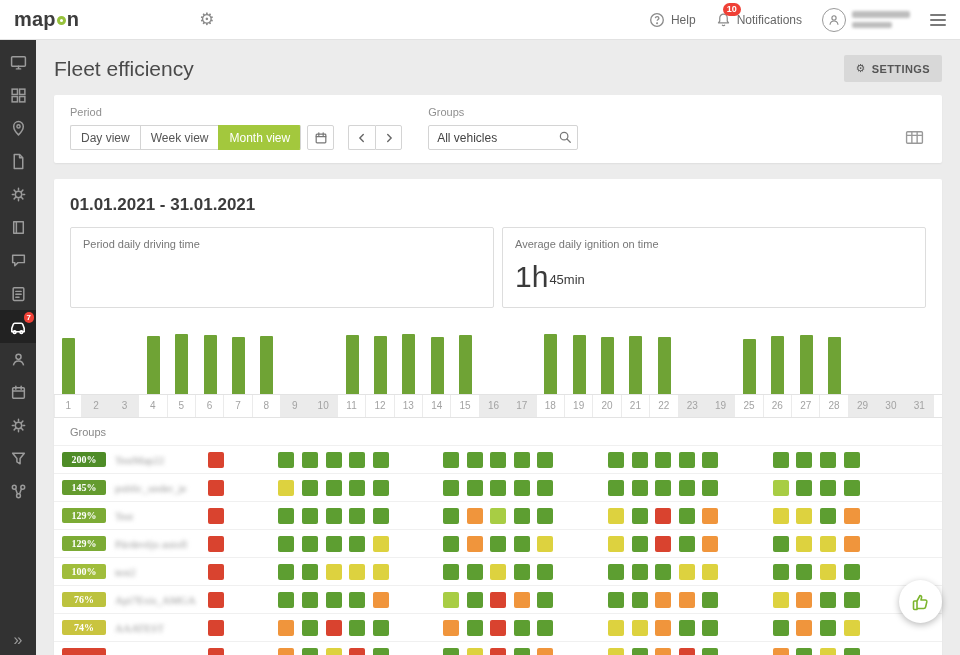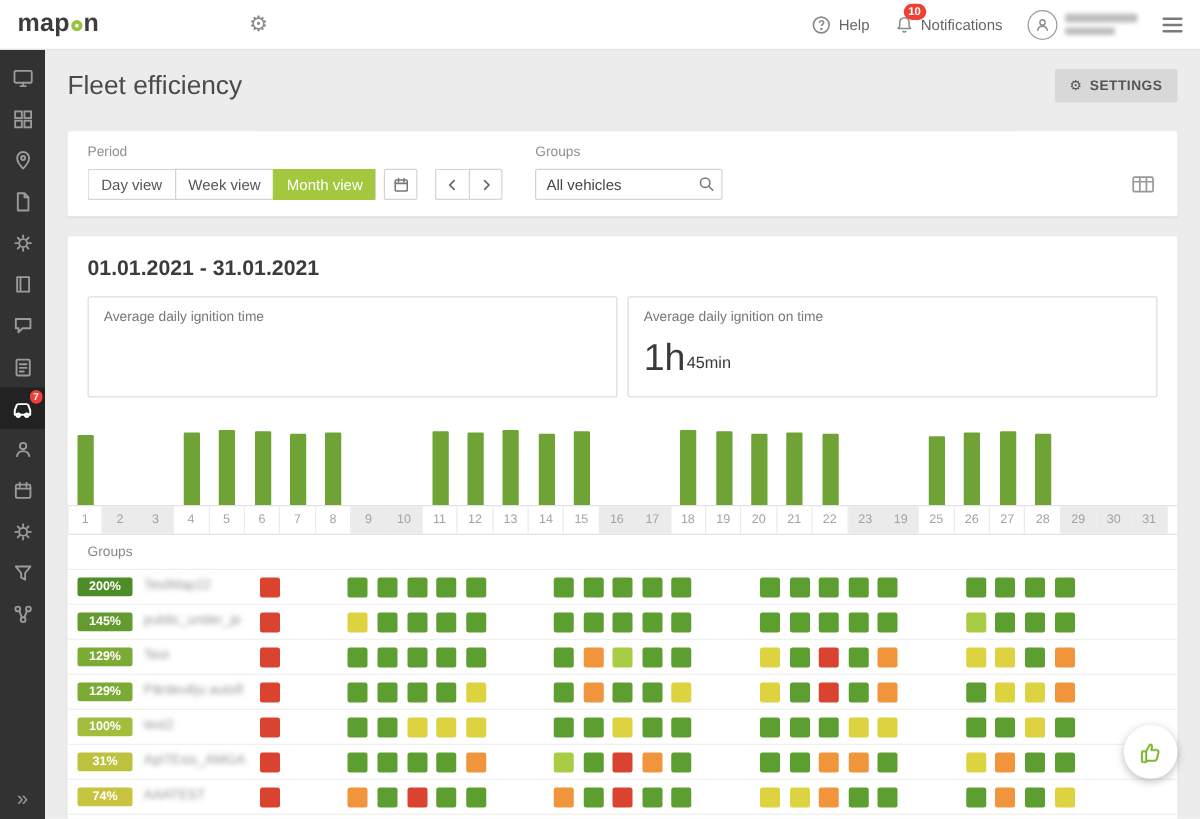--- a/index.html
+++ b/index.html
@@ -28,21 +28,21 @@
   .sidebar { position:fixed; left:0; top:40px; bottom:0; width:36px; background:#323232;
              display:flex; flex-direction:column; align-items:center; padding-top:6px; z-index:15; }
   .side-item { width:36px; height:33px; display:flex; align-items:center; justify-content:center; cursor:pointer; position:relative; }
   .side-item.active { background:#222; }
   .side-badge { position:absolute; top:2px; right:2px; background:#ef4036; color:#fff; font-size:8px; font-weight:bold;
                 padding:1px 3px; border-radius:6px; line-height:9px; }
   .side-expand { margin-top:auto; margin-bottom:6px; color:#9b9b9b; font-size:16px; cursor:pointer; }
 
   
   .main { margin-left:36px; margin-top:40px; height:615px; padding:0 18px; overflow:hidden; }
-  .page-head { display:flex; justify-content:space-between; align-items:center; padding:15px 0 23px; }
+  .page-head { display:flex; justify-content:space-between; align-items:center; padding:15px 0 13px; }
   .page-title { font-size:21px; color:#4a4a4a; font-weight:400; }
   .settings-btn { background:#d8d8d8; border:none; color:#555; font-size:11px; font-weight:bold; letter-spacing:.4px;
                   padding:7px 12px; border-radius:2px; display:flex; align-items:center; gap:6px; cursor:pointer;
                   font-family:inherit; }
 
   .card { background:#fff; border-radius:2px; box-shadow:0 1px 2px rgba(0,0,0,.06); }
 
   
   .filter-card { padding:11px 16px 13px; display:flex; gap:26px; }
   .f-col { display:flex; flex-direction:column; }
@@ -87,21 +87,21 @@
   .chart-nums { display:flex; border-top:1px solid #e3e3e3; border-bottom:1px solid #e3e3e3; }
   .chart-nums .chart-left { padding-top:0; }
   .eff-row-label { font-size:11px; color:#888; line-height:22px; }
   .num-cell { height:22px; line-height:22px; font-size:10px; color:#a3a3a3; text-align:center; border-right:1px solid #ebebeb; }
   .num-cell:first-child { border-left:1px solid #ebebeb; }
   .num-cell.weekend { background:#ebebeb; }
 
   
   .groups-label { font-size:11px; color:#888; padding:8px 0 7px 16px; }
   .group-row { display:flex; align-items:center; height:28px; border-top:1px solid #f0f0f0; }
-  .row-left { flex:0 0 150px; width:150px; display:flex; align-items:flex-start; }
+  .row-left { flex:0 0 150px; width:150px; display:flex; align-items:center;font-family:Liberation Serif, serif; }
   .eff-badge { width:44px; height:15px; line-height:15px; font-size:10px; font-weight:bold; color:#fff; text-align:center;
                border-radius:2px; margin-left:8px; flex:0 0 44px; }
   .veh-name { margin-left:9px; font-size:11px; color:#999; filter:blur(2px); white-space:nowrap; overflow:hidden; max-width:88px; }
   .sq-cell { display:flex; align-items:center; justify-content:center; height:28px; }
   .sq { width:16px; height:16px; border-radius:2px; }
 
   
   .fab { position:fixed; right:18px; bottom:32px; width:43px; height:43px; border-radius:50%; background:#fff; border:none;
          box-shadow:0 2px 7px rgba(0,0,0,.28); display:flex; align-items:center; justify-content:center; cursor:pointer; z-index:30; }
 
@@ -304,21 +304,21 @@
           <path d="M1.5 6h15M6.5 2.5v11M11.5 2.5v11"></path>
       </svg>
     </button>
   </div>
 
   <div class="card data-card">
     <div class="date-range">01.01.2021 - 31.01.2021</div>
 
     <div class="stats-row">
       <div class="stat-box">
-        <div class="stat-label">Average daily ignition time</div>
+        <div class="stat-label">Period daily driving time</div>
       </div>
       <div class="stat-box">
         <div class="stat-label">Average daily ignition on time</div>
         <div class="stat-value"><span>1h</span><sup>45min</sup></div>
       </div>
     </div>
 
     <div class="chart-top">
       <div class="day-grid">
           <div class="bar-cell">
@@ -823,21 +823,21 @@
             <div class="sq-cell">
               <div class="sq" style="background: rgb(93, 158, 49);"></div>
             </div>
             <div class="sq-cell"></div>
             <div class="sq-cell"></div>
             <div class="sq-cell"></div>
           </div>
         </div>
         <div class="group-row">
           <div class="row-left">
-            <span class="eff-badge" style="background: rgb(188, 194, 62);">31%</span>
+            <span class="eff-badge" style="background: rgb(188, 194, 62);">76%</span>
             <span class="veh-name">Api7Exis_AMGA</span>
           </div>
           <div class="day-grid">
             <div class="sq-cell">
               <div class="sq" style="background: rgb(217, 67, 47);"></div>
             </div>
             <div class="sq-cell"></div>
             <div class="sq-cell"></div>
             <div class="sq-cell">
               <div class="sq" style="background: rgb(93, 158, 49);"></div>

